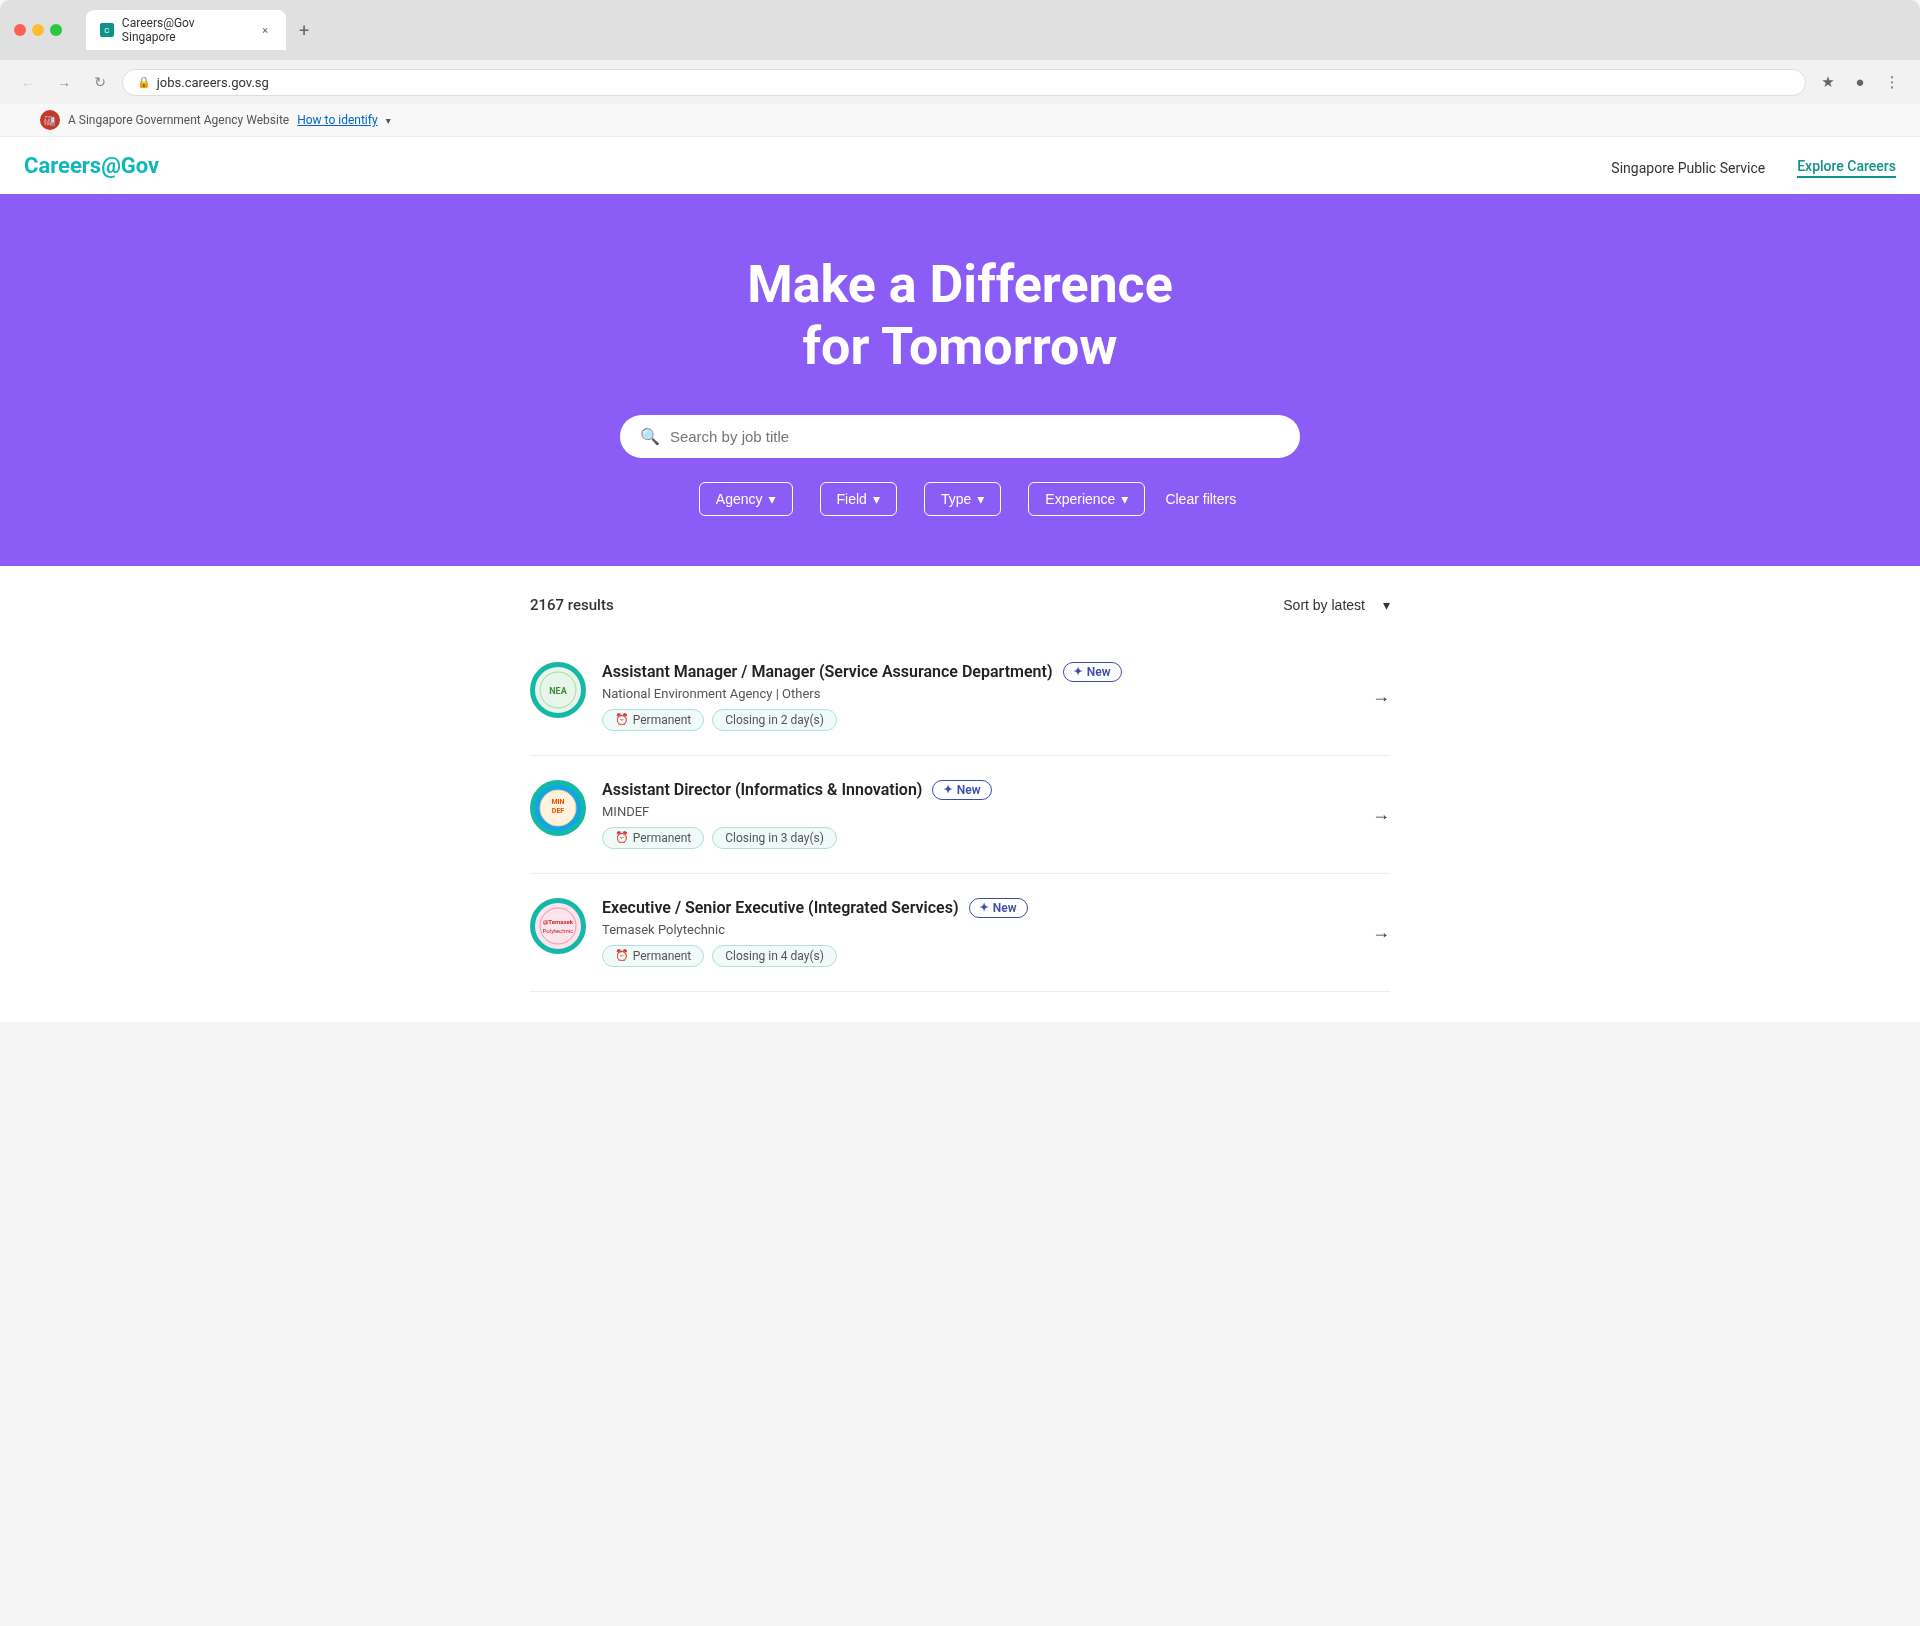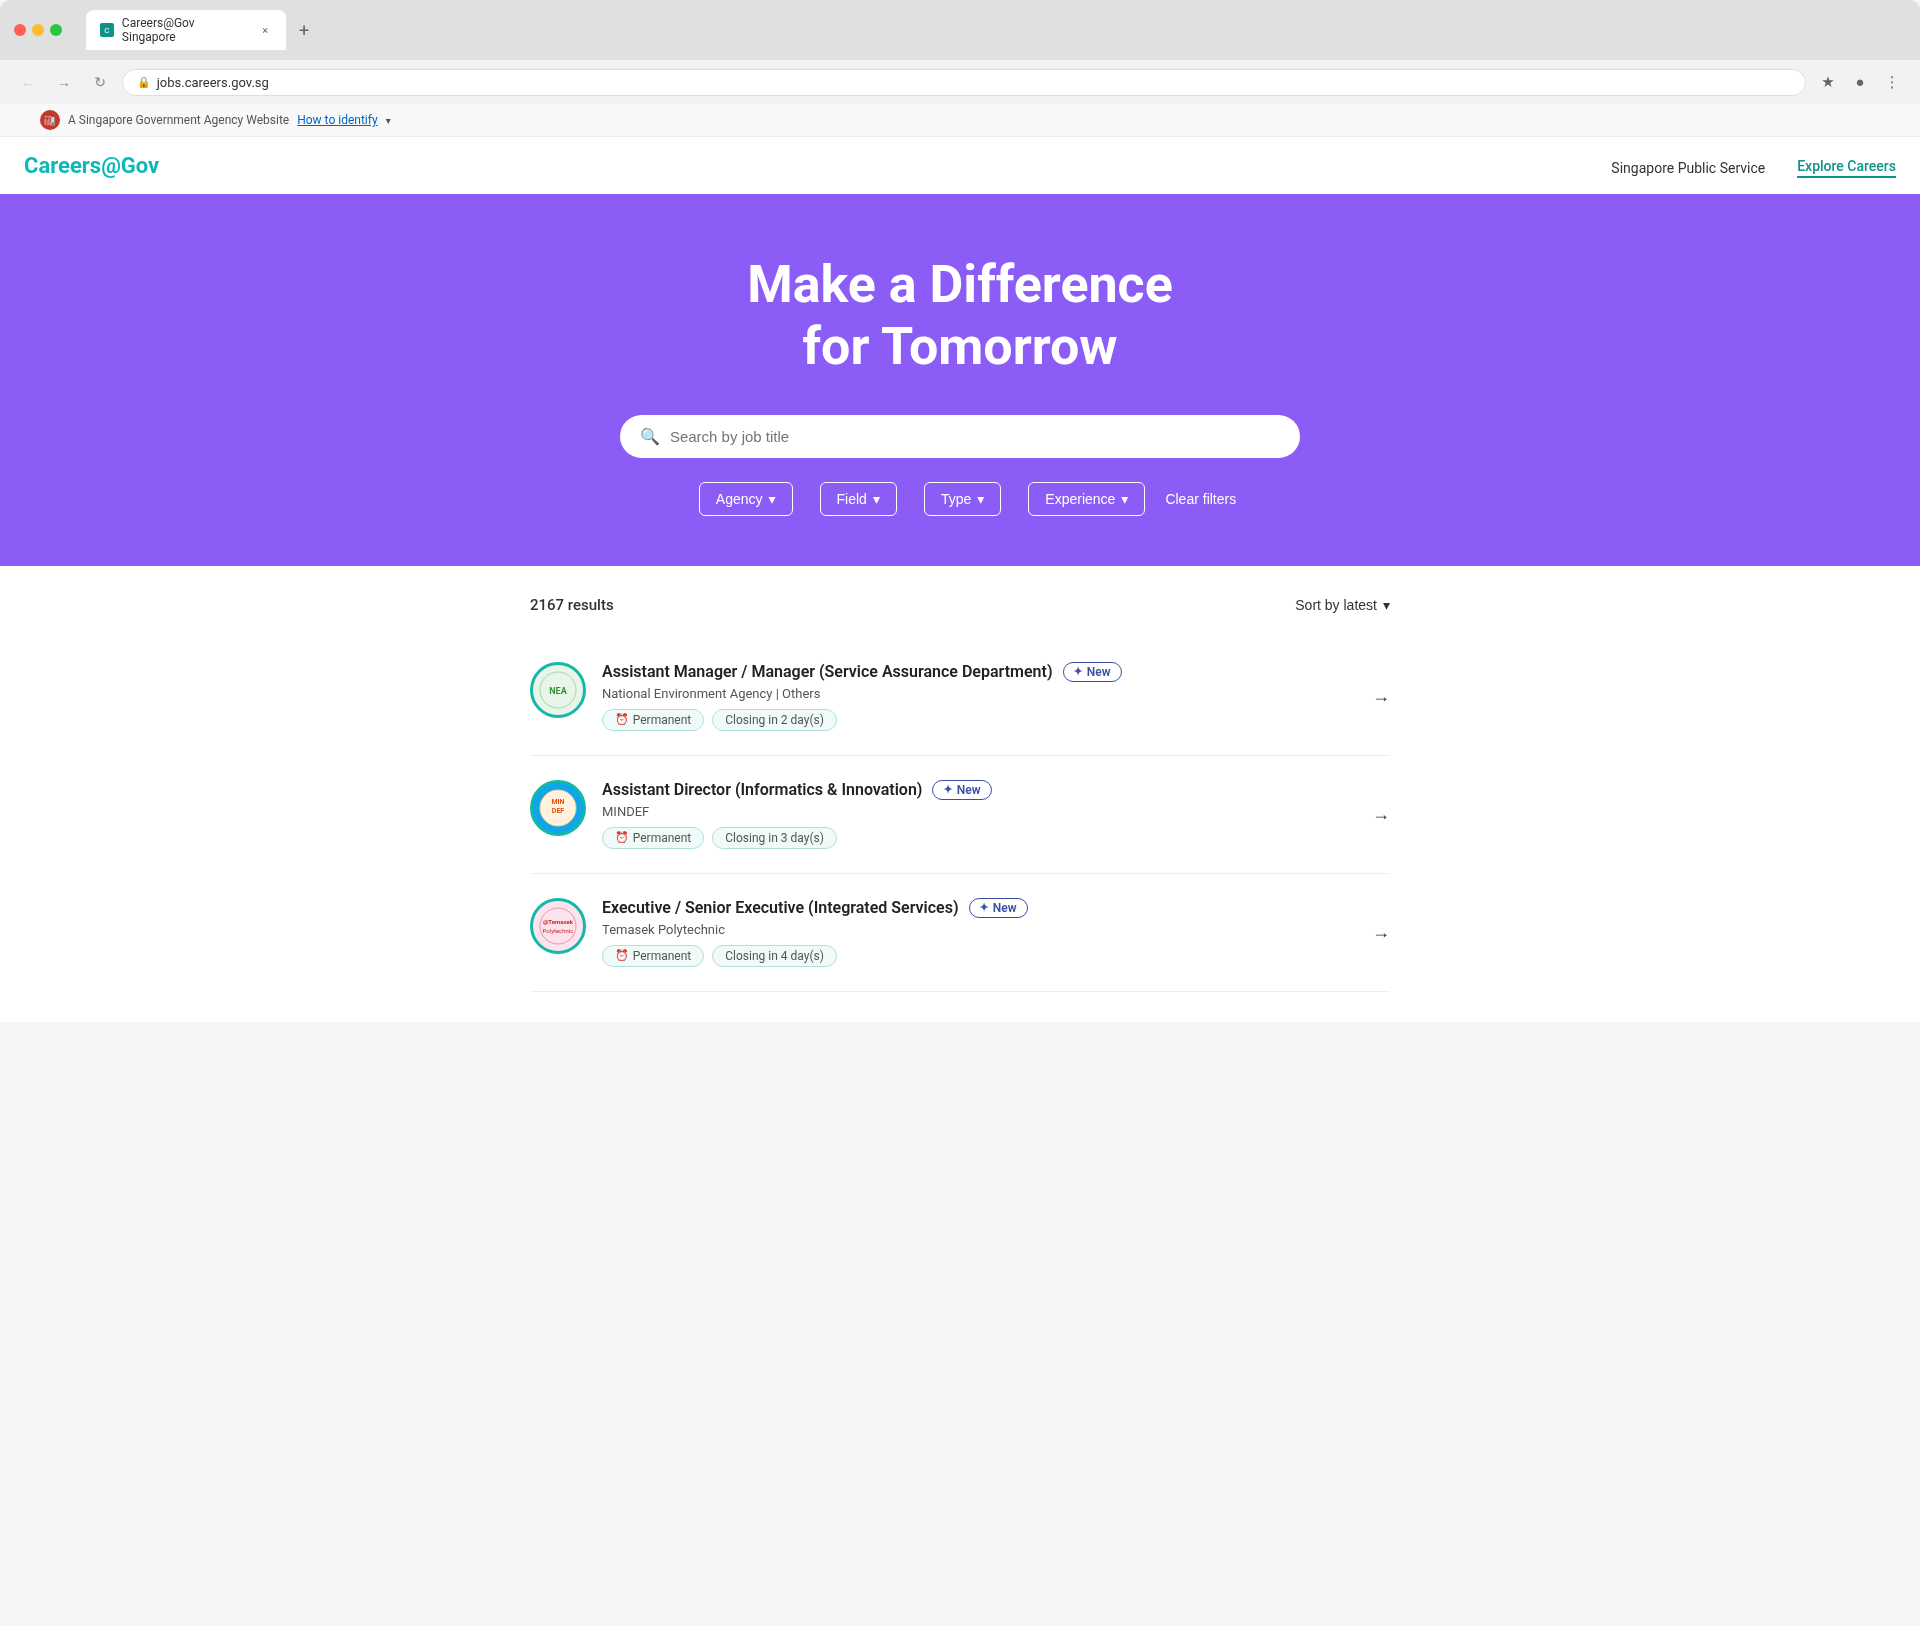--- a/index.html
+++ b/index.html
@@ -48,26 +48,26 @@
     .search-icon { color: #aaa; font-size: 16px; }
     .search-input { flex: 1; border: none; outline: none; font-size: 15px; color: #666; background: transparent; }
     .filter-row { display: flex; align-items: center; gap: 12px; justify-content: center; flex-wrap: wrap; margin-top: 8px; }
     .filter-btn { background: transparent; border: 1.5px solid white; border-radius: 6px; color: white; padding: 8px 16px; font-size: 14px; cursor: pointer; display: flex; align-items: center; gap: 6px; margin-left: 15px; }
     .clear-filters { color: white; font-size: 14px; cursor: pointer; background: none; border: none; margin-left: 8px; }
 
     
     .results-area { max-width: 900px; margin: 0 auto; padding: 30px 20px; }
     .results-header { display: flex; align-items: center; justify-content: space-between; margin-bottom: 24px; }
     .results-count { font-size: 15px; color: #333; font-weight: 500; }
-    .sort-btn { display: flex; align-items: center; gap: 6px; font-size: 14px; color: #333; cursor: pointer; background: none; border: none; }
+    .sort-btn { display: flex; align-items: center; gap: 18px; font-size: 14px; color: #333; cursor: pointer; background: none; border: none; }
 
     
     .job-list { display: flex; flex-direction: column; gap: 0; }
     .job-card { display: flex; align-items: flex-start; padding: 24px 0; border-bottom: 1px solid #eee; gap: 16px; cursor: pointer; }
-    .job-logo { width: 56px; height: 56px; border-radius: 50%; border: 3px solid #14b8a6; background: #f5f5f5; display: flex; align-items: center; justify-content: center; overflow: hidden; flex-shrink: 0; }
+    .job-logo { width: 56px; height: 56px; border-radius: 50%; border: 5px solid #14b8a6; background: #f5f5f5; display: flex; align-items: center; justify-content: center; overflow: hidden; flex-shrink: 0; }
     .job-info { flex: 1; }
     .job-title-row { display: flex; align-items: center; gap: 10px; margin-bottom: 4px; flex-wrap: wrap; }
     .job-title { font-size: 16px; font-weight: 600; color: #222; }
     .new-badge { display: flex; align-items: center; gap: 4px; border: 1.5px solid #3b4ea3; border-radius: 20px; padding: 2px 10px; font-size: 12px; color: #3b4ea3; font-weight: 600; }
     .new-badge-icon { font-size: 11px; }
     .job-agency { font-size: 13px; color: #555; margin-bottom: 8px; }
     .job-tags { display: flex; gap: 8px; flex-wrap: wrap; }
     .tag { display: flex; align-items: center; gap: 4px; background: #f0faf9; border: 1px solid #b2dfdb; border-radius: 20px; padding: 3px 12px; font-size: 12px; color: #555; }
     .tag-icon { font-size: 11px; color: #0d9488; }
     .job-arrow { color: #333; font-size: 18px; align-self: center; flex-shrink: 0; }

